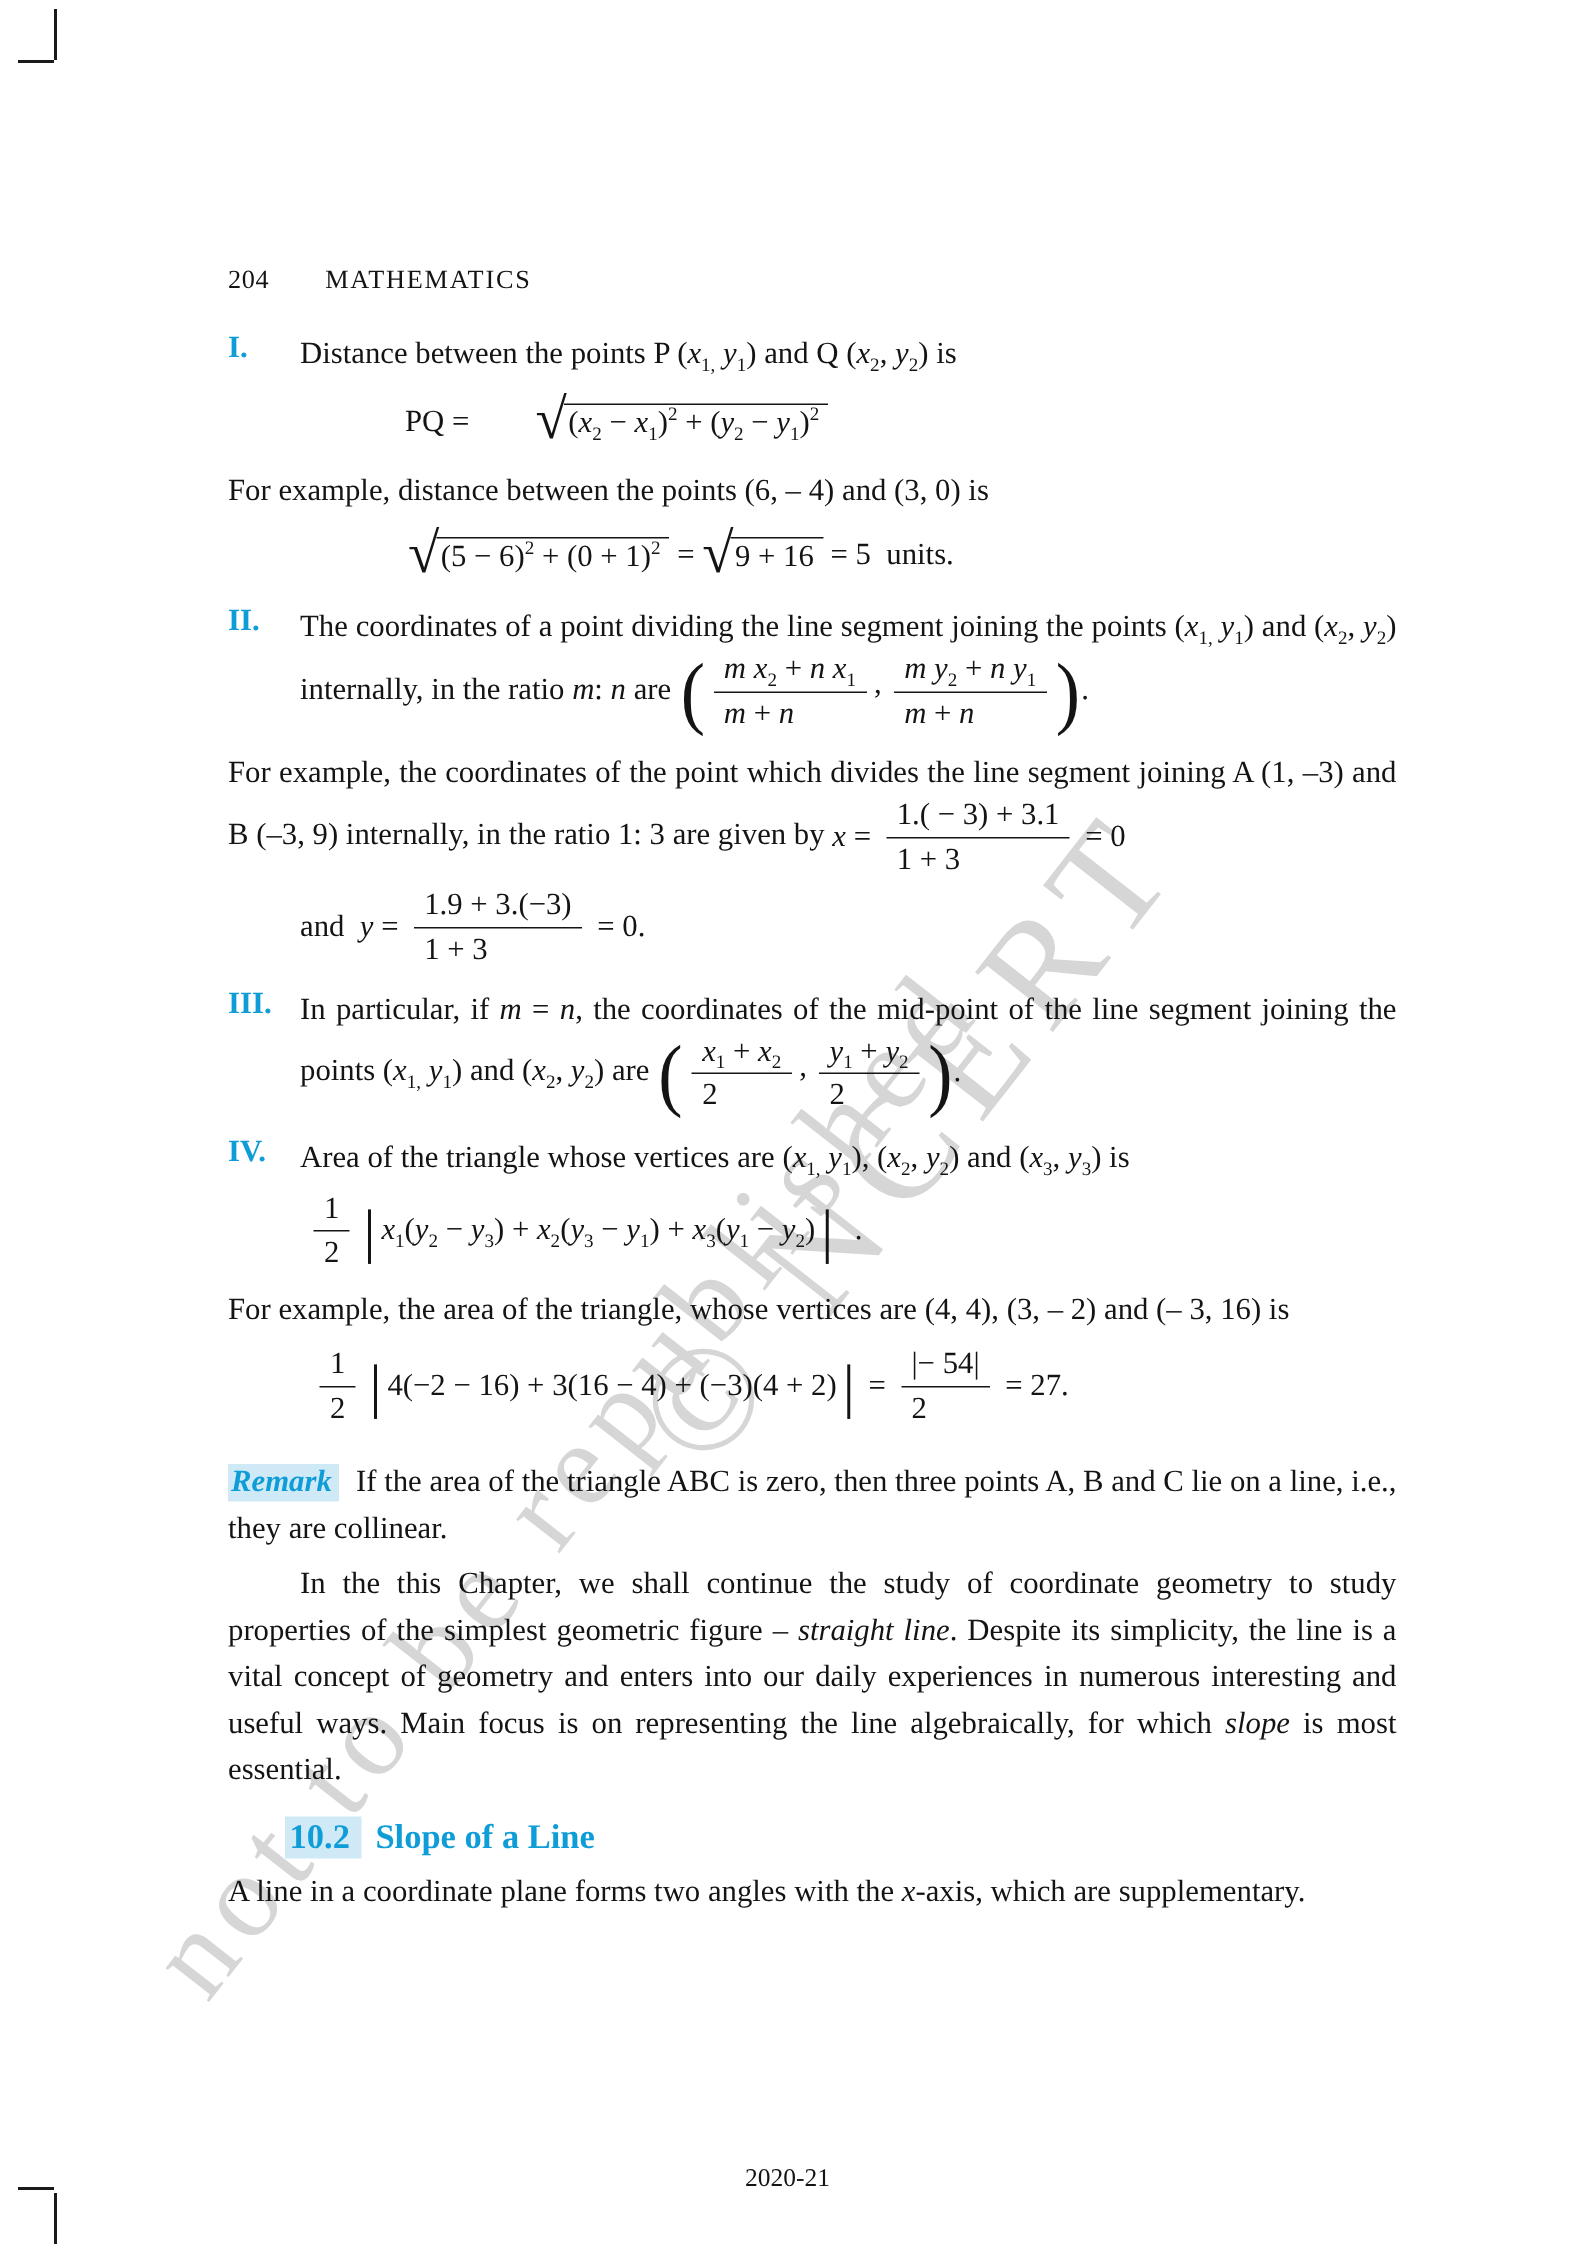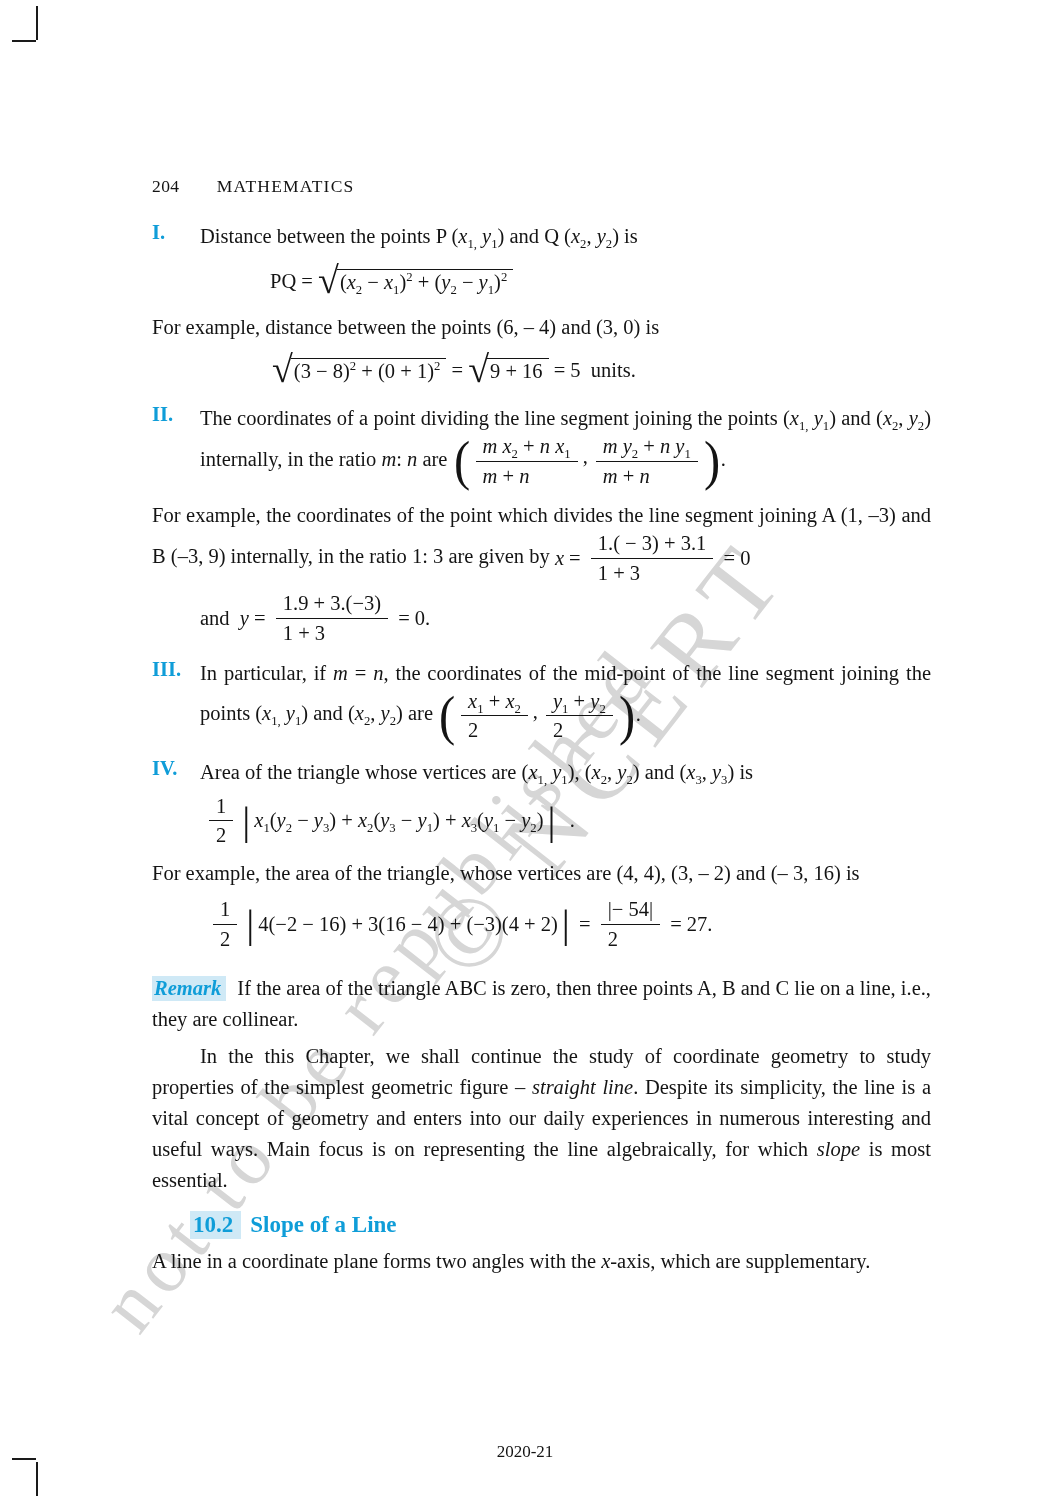--- a/index.html
+++ b/index.html
@@ -37,21 +37,21 @@
   .it{font-style:italic;}
   sub{font-size:0.62em;line-height:0;}
   sup{font-size:0.62em;line-height:0;}
   
   .item{display:flex;}
   .ilabel{flex:0 0 48px;color:var(--accent);font-weight:700;}
   .ibody{flex:1;min-width:0;}
   
   .formula{display:flex;align-items:center;}
   .mtext{white-space:pre;}
-  .f-pq{margin:10px 0 0 118px;}
+  .f-pq{margin:10px 0 0 118px;gap:39px;}
   .f-ex1{margin:8px 0 0 120px;}
   .f-y{margin:6px 0 0 48px;}
   .f-area{margin:6px 0 0 52px;}
   .f-areaex{margin:8px 0 0 56px;}
   .frac{display:inline-flex;flex-direction:column;align-items:flex-start;
         margin:0 5px;vertical-align:middle;line-height:1.2;}
   .frac .num{padding:0 7px 2px;border-bottom:1.5px solid var(--ink);white-space:nowrap;}
   .frac .den{padding:2px 7px 0;white-space:nowrap;}
   .imath{display:inline-flex;align-items:center;vertical-align:middle;white-space:nowrap;}
   .bp{font-size:54px;line-height:1;transform:scaleX(0.9);}
@@ -109,21 +109,21 @@
         <span class="rsym">√</span>
         <span class="rad"><span>(</span><span class="it">x</span><sub>2</sub><span> − </span><span class="it">x</span><sub>1</sub><span>)</span><sup>2</sup><span> + (</span><span class="it">y</span><sub>2</sub><span> − </span><span class="it">y</span><sub>1</sub><span>)</span><sup>2</sup></span>
       </span>
     </div>
 
     <p class="just mt12"><span>For example, distance between the points (6, – 4) and (3, 0) is</span></p>
 
     <div class="formula f-ex1">
       <span class="sqrt">
         <span class="rsym">√</span>
-        <span class="rad"><span>(3 − 8)</span><sup>2</sup><span> +  (0 + 1)</span><sup>2</sup></span>
+        <span class="rad"><span>(5 − 6)</span><sup>2</sup><span> +  (0 + 1)</span><sup>2</sup></span>
       </span>
       <span class="mtext"> = </span>
       <span class="sqrt">
         <span class="rsym">√</span>
         <span class="rad"><span> 9 + 16 </span></span>
       </span>
       <span class="mtext"> = 5  units.</span>
     </div>
 
     <div class="item mt14">

